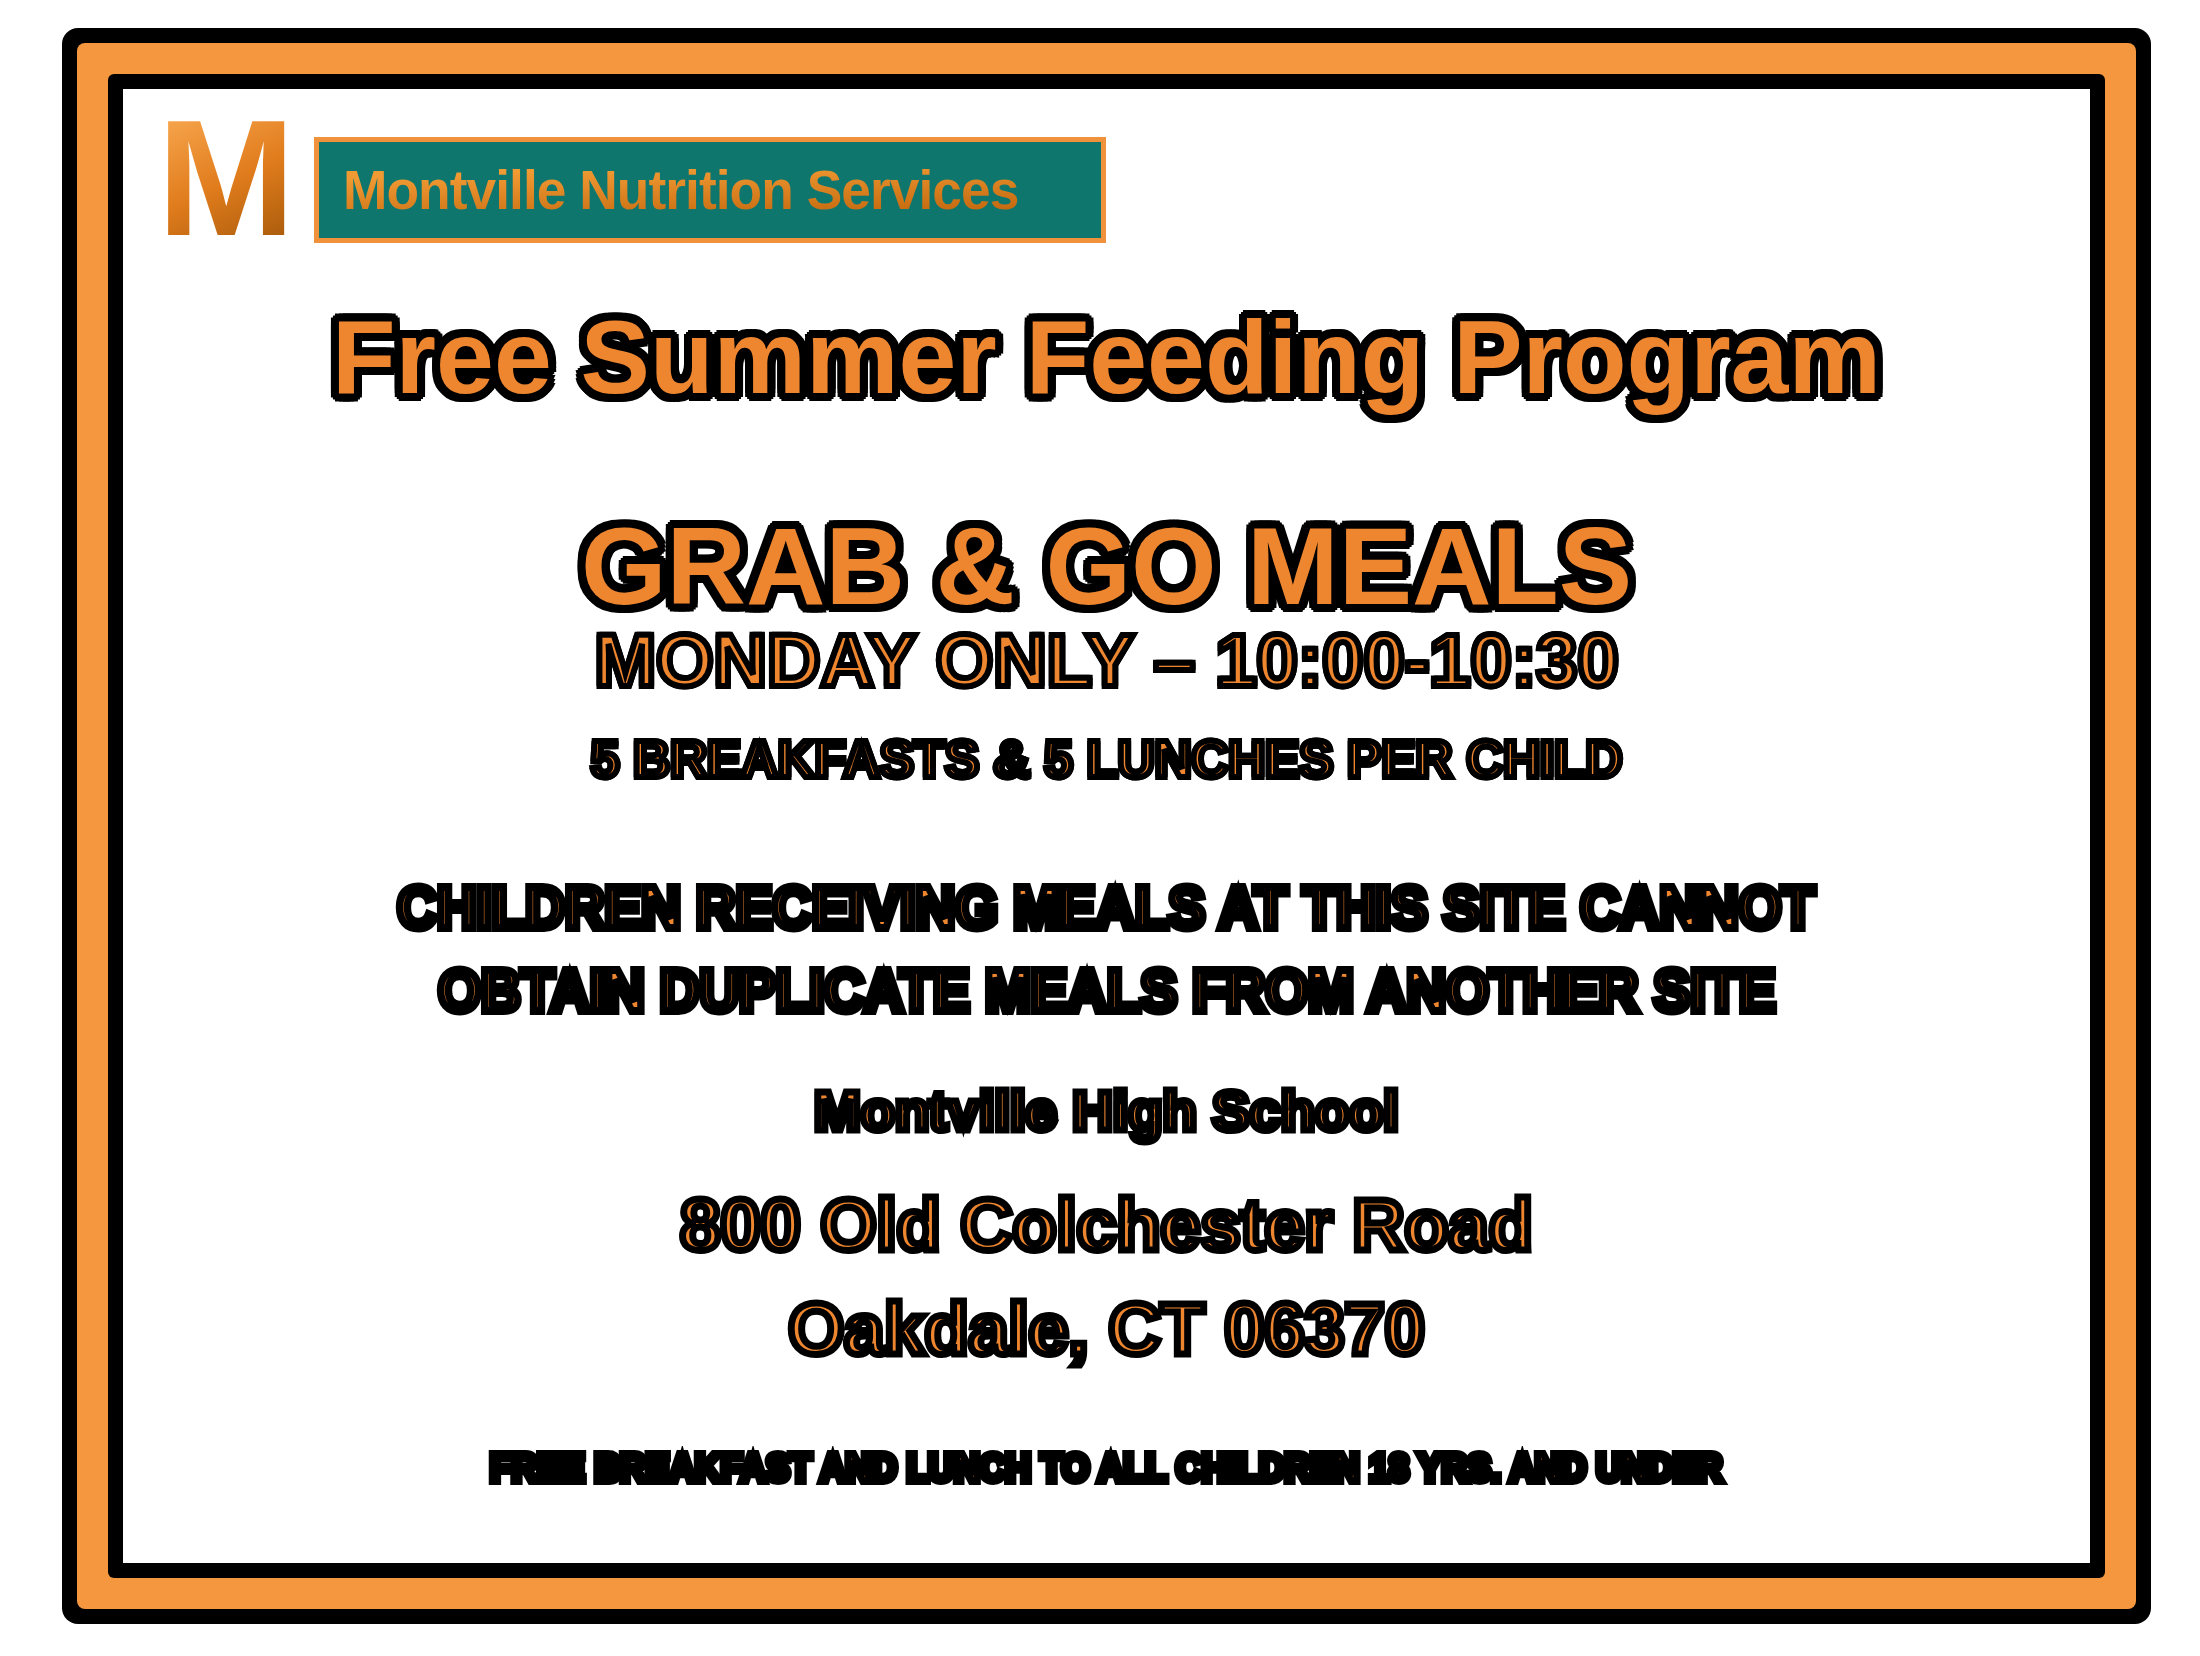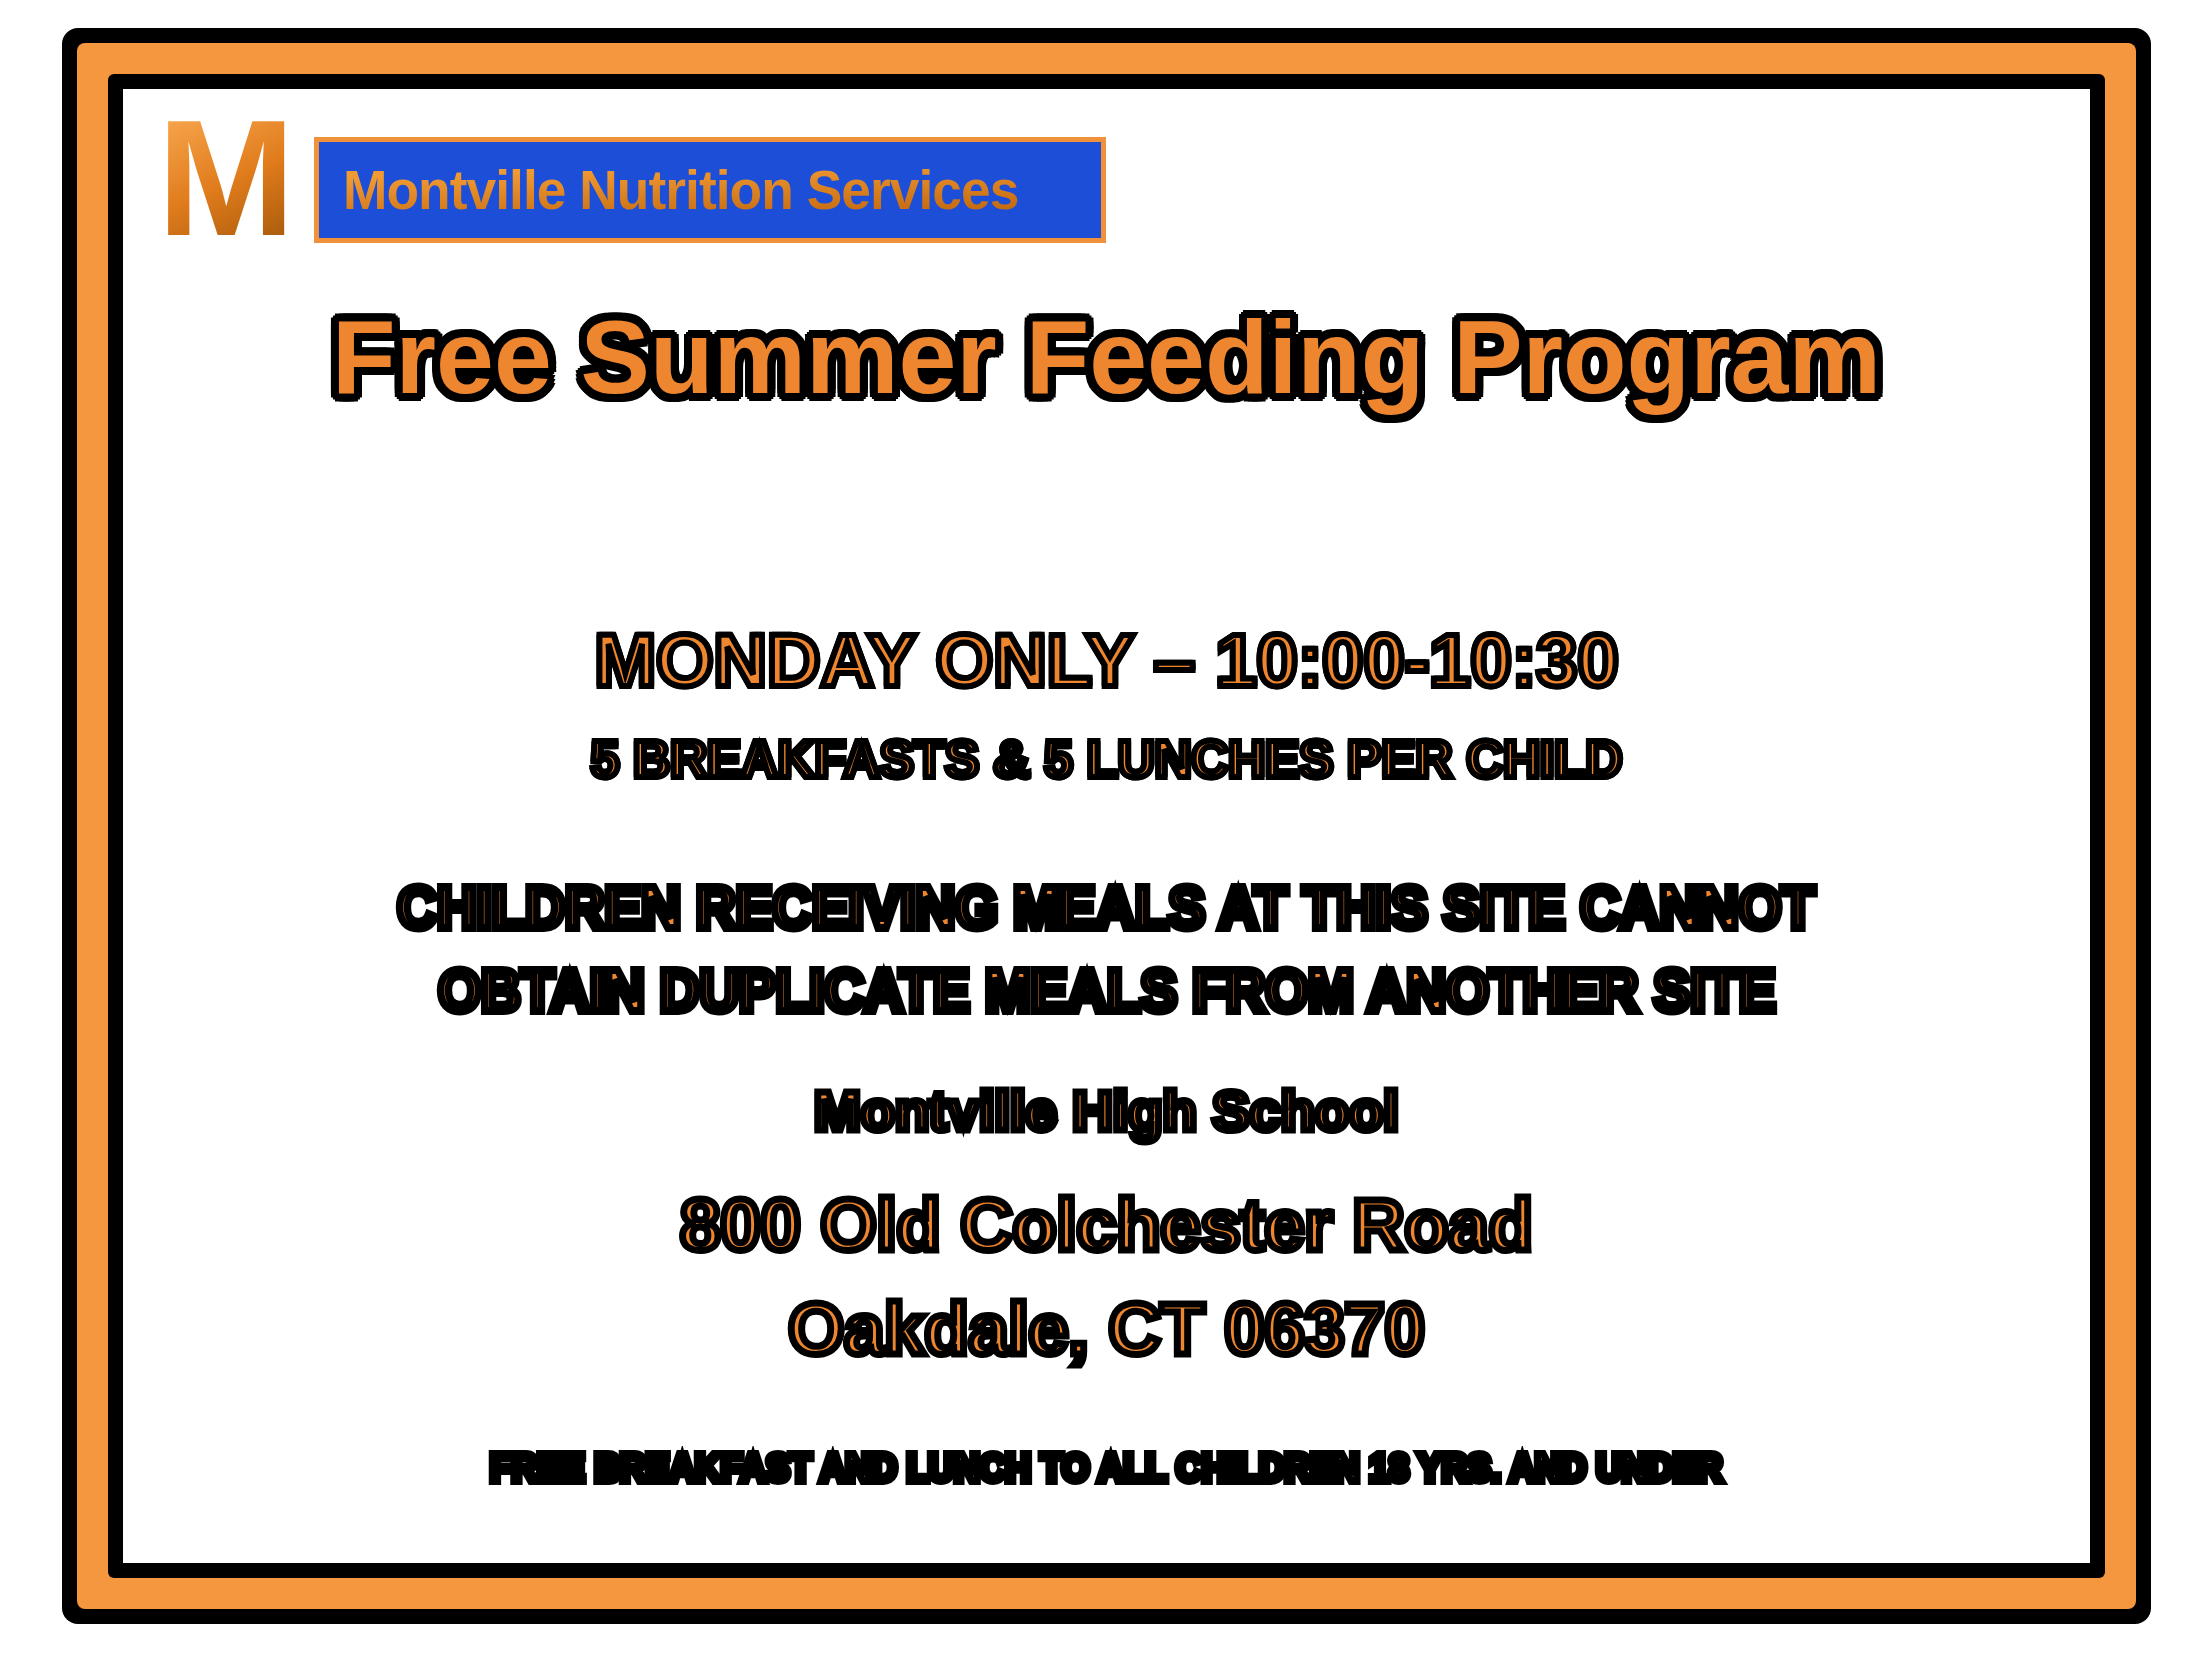--- a/index.html
+++ b/index.html
@@ -16,21 +16,21 @@
   .orange-band{width:100%;height:100%;background:var(--border-orange);
     border-radius:8px;padding:31px;}
   .inner-black{width:100%;height:100%;background:var(--ink);border-radius:6px;padding:15px;}
   .content{position:relative;width:100%;height:100%;background:#ffffff;}
 
   
   .logo-m{position:absolute;left:34px;top:6px;font-size:166px;font-weight:bold;line-height:1;
     background:linear-gradient(155deg,#f9a952 8%,#e07c1c 52%,#9f5509 96%);
     -webkit-background-clip:text;background-clip:text;color:transparent;}
   .org-box{position:absolute;left:191px;top:48px;width:792px;height:106px;
-    border:5px solid #F0913B;display:flex;align-items:center;padding-left:24px;background:#1d4ed8;}
+    border:5px solid #F0913B;display:flex;align-items:center;padding-left:24px;background:#0f766e;}
   .org-name{font-size:55px;font-weight:bold;line-height:1;letter-spacing:-1px;
     background:linear-gradient(178deg,#f09a33 20%,#c4690f 90%);
     -webkit-background-clip:text;background-clip:text;color:transparent;
     display:inline-block;transform:scaleX(0.97);transform-origin:0 50%;white-space:nowrap;}
 
   
   .line{position:absolute;left:0;width:100%;text-align:center;line-height:1;
     white-space:nowrap;font-weight:bold;color:var(--accent-orange);}
   .squeeze{display:inline-block;transform-origin:50% 50%;}
 
@@ -76,20 +76,23 @@
         <div class="logo-m">M</div>
 
         <div class="org-box">
           <span class="org-name">Montville Nutrition Services</span>
         </div>
 
         <div class="line l-title outline-behind">
           <span class="squeeze">Free Summer Feeding Program</span>
         </div>
 
+        <div class="line l-headline outline-behind">
+          <span class="squeeze">GRAB &amp; GO MEALS</span>
+        </div>
 
         <div class="line l-monday ring">
           <span class="squeeze stroke6">MONDAY ONLY – 10:00-10:30</span>
         </div>
 
         <div class="line l-alloc ring">
           <span class="squeeze stroke6">5 BREAKFASTS &amp; 5 LUNCHES PER CHILD</span>
         </div>
 
         <div class="line l-notice1 ring">

